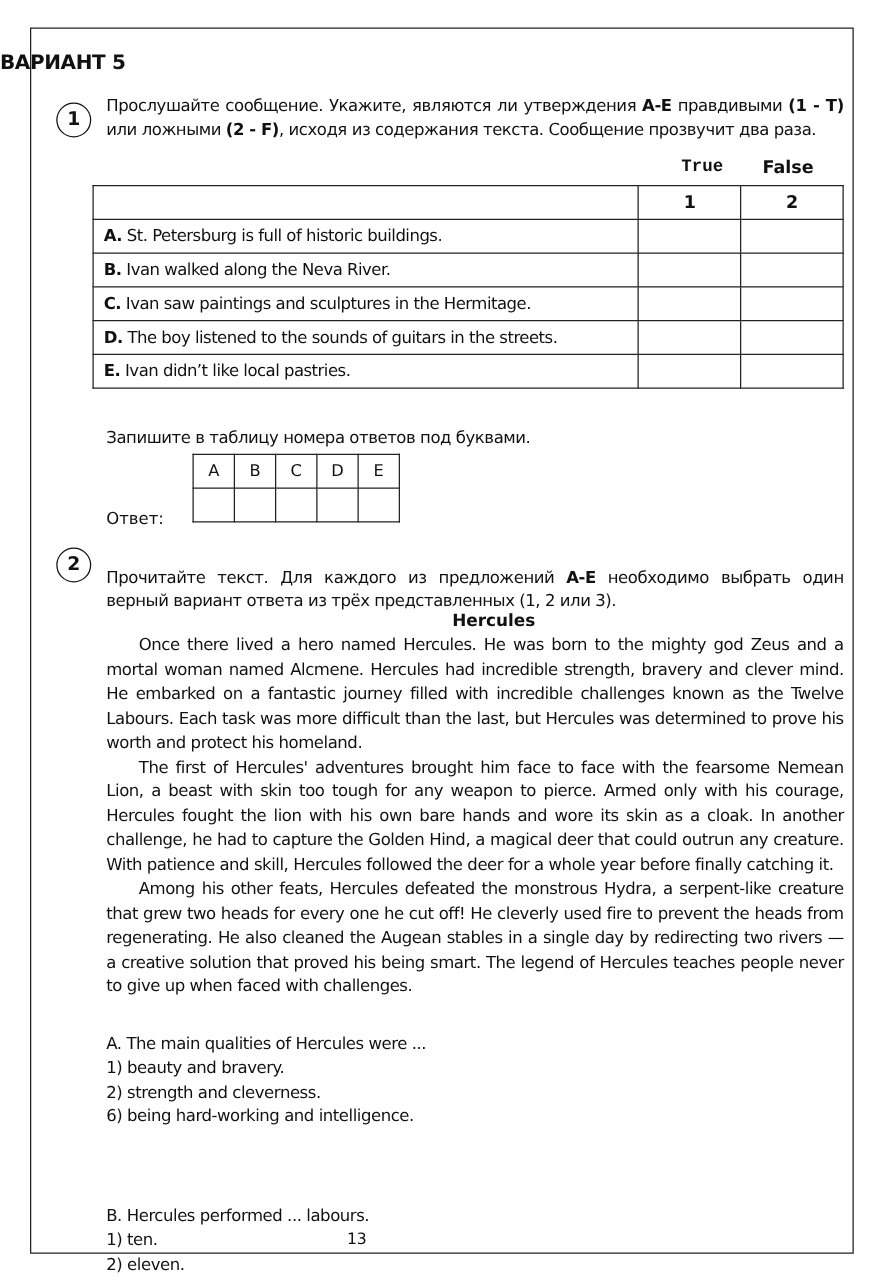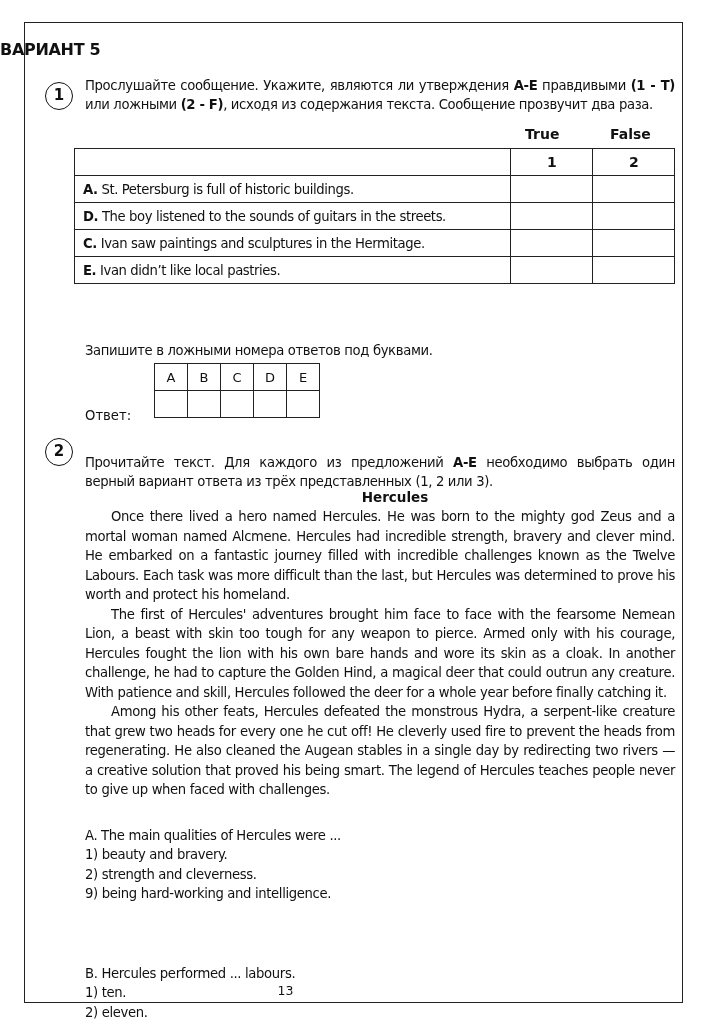--- a/index.html
+++ b/index.html
@@ -42,54 +42,59 @@
 
 <div class="page-border"></div>
 
 <div class="title">ВАРИАНТ 5</div>
 
 <div class="num-circle" style="left:45px; top:82px;">1</div>
 <div class="instr" style="top:76px;">
   <span>Прослушайте сообщение. Укажите, являются ли утверждения </span><b>A-E</b><span> правдивыми </span><b>(1 - T)</b><span> или ложными </span><b>(2 - F)</b><span>, исходя из содержания текста. Сообщение прозвучит два раза.</span>
 </div>
 
-<div class="tf-head" style="left:525px;">True</div>
+<div class="tf-head" style="left:545px;font-family:Liberation Mono, monospace;">True</div>
 <div class="tf-head" style="left:610px;">False</div>
 
 <table class="tf">
   <tbody>
       <tr>
     <td class="stmt"></td>
     <td class="c">1</td>
     <td class="c">2</td>
   </tr>
   <tr>
     <td class="stmt"><b>A.</b><span> St. Petersburg is full of historic buildings.</span></td>
     <td class="c"></td>
     <td class="c"></td>
   </tr>
   <tr>
-    <td class="stmt"><b>D.</b><span> The boy listened to the sounds of guitars in the streets.</span></td>
+    <td class="stmt"><b>B.</b><span> Ivan walked along the Neva River.</span></td>
     <td class="c"></td>
     <td class="c"></td>
   </tr>
   <tr>
     <td class="stmt"><b>C.</b><span> Ivan saw paintings and sculptures in the Hermitage.</span></td>
+    <td class="c"></td>
+    <td class="c"></td>
+  </tr>
+  <tr>
+    <td class="stmt"><b>D.</b><span> The boy listened to the sounds of guitars in the streets.</span></td>
     <td class="c"></td>
     <td class="c"></td>
   </tr>
   <tr>
     <td class="stmt"><b>E.</b><span> Ivan didn’t like local pastries.</span></td>
     <td class="c"></td>
     <td class="c"></td>
   </tr>
 </tbody>
   </table>
 
-<div class="write-instr">Запишите в ложными номера ответов под буквами.</div>
+<div class="write-instr">Запишите в таблицу номера ответов под буквами.</div>
 <div class="answer-label">Ответ:</div>
 <table class="ans">
   <tbody>
       <tr>
     <td>A</td>
     <td>B</td>
     <td>C</td>
     <td>D</td>
     <td>E</td>
   </tr>
@@ -112,21 +117,21 @@
 <div class="story">
   <p>Once there lived a hero named Hercules. He was born to the mighty god Zeus and a mortal woman named Alcmene. Hercules had incredible strength, bravery and clever mind. He embarked on a fantastic journey filled with incredible challenges known as the Twelve Labours. Each task was more difficult than the last, but Hercules was determined to prove his worth and protect his homeland.</p>
   <p>The first of Hercules' adventures brought him face to face with the fearsome Nemean Lion, a beast with skin too tough for any weapon to pierce. Armed only with his courage, Hercules fought the lion with his own bare hands and wore its skin as a cloak. In another challenge, he had to capture the Golden Hind, a magical deer that could outrun any creature. With patience and skill, Hercules followed the deer for a whole year before finally catching it.</p>
   <p>Among his other feats, Hercules defeated the monstrous Hydra, a serpent-like creature that grew two heads for every one he cut off! He cleverly used fire to prevent the heads from regenerating. He also cleaned the Augean stables in a single day by redirecting two rivers — a creative solution that proved his being smart. The legend of Hercules teaches people never to give up when faced with challenges.</p>
 </div>
 
 <div class="q" style="top:826px;">
   <div class="qh">A. The main qualities of Hercules were ...</div>
   <div>1) beauty and bravery.</div>
   <div>2) strength and cleverness.</div>
-  <div>9) being hard-working and intelligence.</div>
+  <div>6) being hard-working and intelligence.</div>
 </div>
 
 <div class="q" style="top:964px;">
   <div class="qh">B. Hercules performed ... labours.</div>
   <div>1) ten.</div>
   <div>2) eleven.</div>
   <div>3) twelve.</div>
 </div>
 
 <div class="page-num">13</div>

